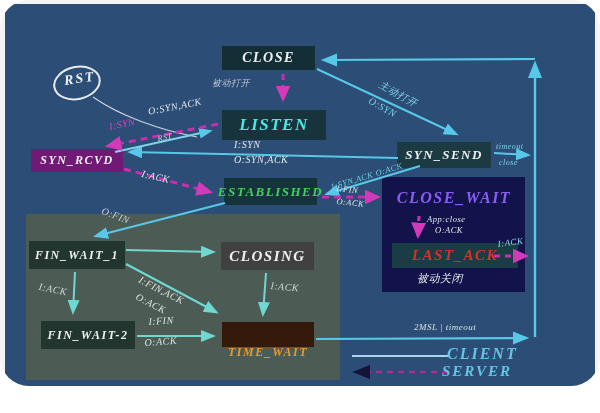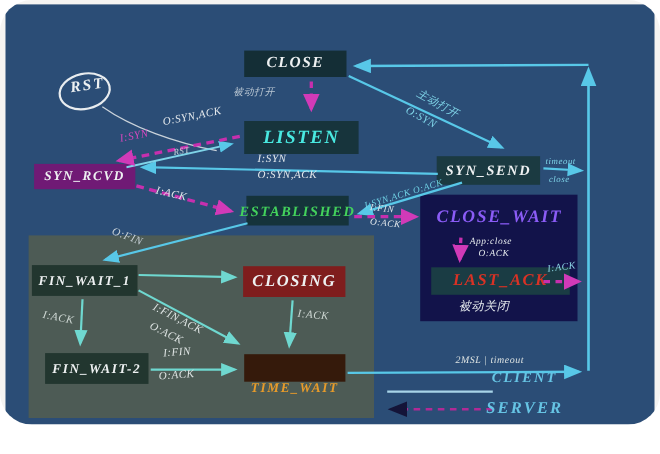--- a/index.html
+++ b/index.html
@@ -47,21 +47,21 @@
     </div>
 
   <div class="sbox" style="left:392px;top:243px;width:126px;height:25px;background:#1a3c44;">
     <span style="color:#d93225;font-size:15px;">LAST_ACK</span>
     </div>
 
   <div class="sbox" style="left:29px;top:241px;width:96px;height:28px;background:#22362f;">
     <span style="color:#eef1f2;font-size:12px;">FIN_WAIT_1</span>
     </div>
 
-  <div class="sbox" style="left:221px;top:242px;width:93px;height:28px;background:#7f1d1d;text-align:right;">
+  <div class="sbox" style="left:221px;top:242px;width:93px;height:28px;background:#404040;text-align:right;">
     <span style="color:#eef1f2;font-size:15px;">CLOSING</span>
     </div>
 
   <div class="sbox" style="left:41px;top:321px;width:94px;height:28px;background:#22362f;">
     <span style="color:#eef1f2;font-size:12px;">FIN_WAIT-2</span>
     </div>
 
   <div class="sbox" style="left:222px;top:322px;width:92px;height:25px;background:#351a0b;">
     <span style="color:#e89b2a;font-size:12px;margin-top:35px;">TIME_WAIT</span>
     </div>
@@ -142,15 +142,15 @@
   <div class="lbl" style="left:271px;top:280px;font-size:10px;color:#cfd8d4;transform:rotate(5deg);">I:ACK</div>
   <div class="lbl" style="left:148px;top:316px;font-size:10px;color:#dde3e2;transform:rotate(-4deg);">I:FIN</div>
   <div class="lbl" style="left:144px;top:337px;font-size:10px;color:#dde3e2;transform:rotate(-4deg);">O:ACK</div>
 
   <div class="lbl" style="left:414px;top:322px;font-size:9px;color:#dde3e2;">2MSL | timeout</div>
   <div class="lbl" style="left:496px;top:142px;font-size:8px;color:#7fd4e8;">timeout</div>
   <div class="lbl" style="left:499px;top:158px;font-size:8px;color:#7fd4e8;">close</div>
 
   <div class="lbl" style="left:63px;top:73px;font-size:14px;font-weight:bold;color:#eef1f2;transform:rotate(-8deg);letter-spacing:2px;">RST</div>
 
-  <div class="lbl" style="left:447px;top:335px;font-size:13px;font-weight:bold;color:#66c4e4;letter-spacing:2px;">CLIENT</div>
+  <div class="lbl" style="left:447px;top:345px;font-size:16px;font-weight:bold;color:#66c4e4;letter-spacing:2px;">CLIENT</div>
   <div class="lbl" style="left:442px;top:363px;font-size:15px;font-weight:bold;color:#66c4e4;letter-spacing:2px;">SERVER</div>
 </div>
 
 </body></html>

